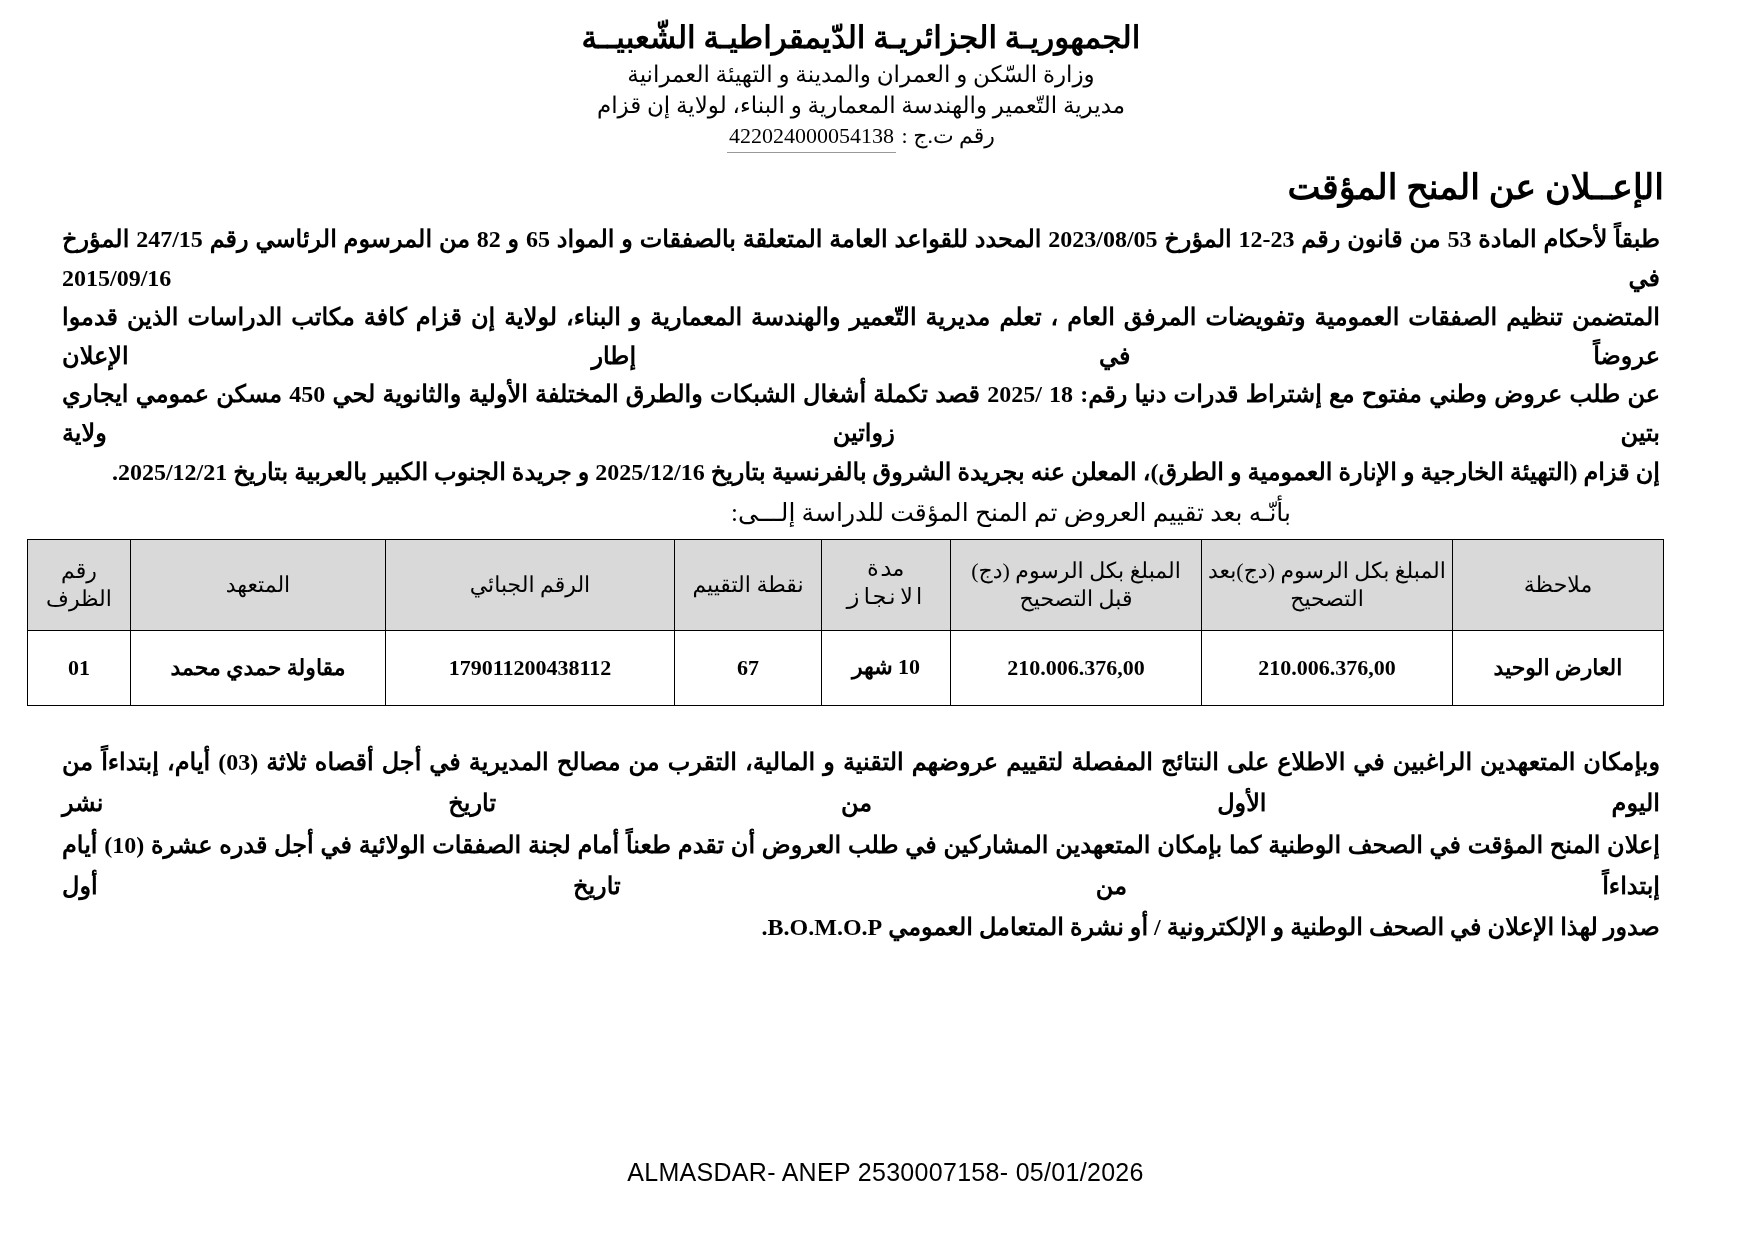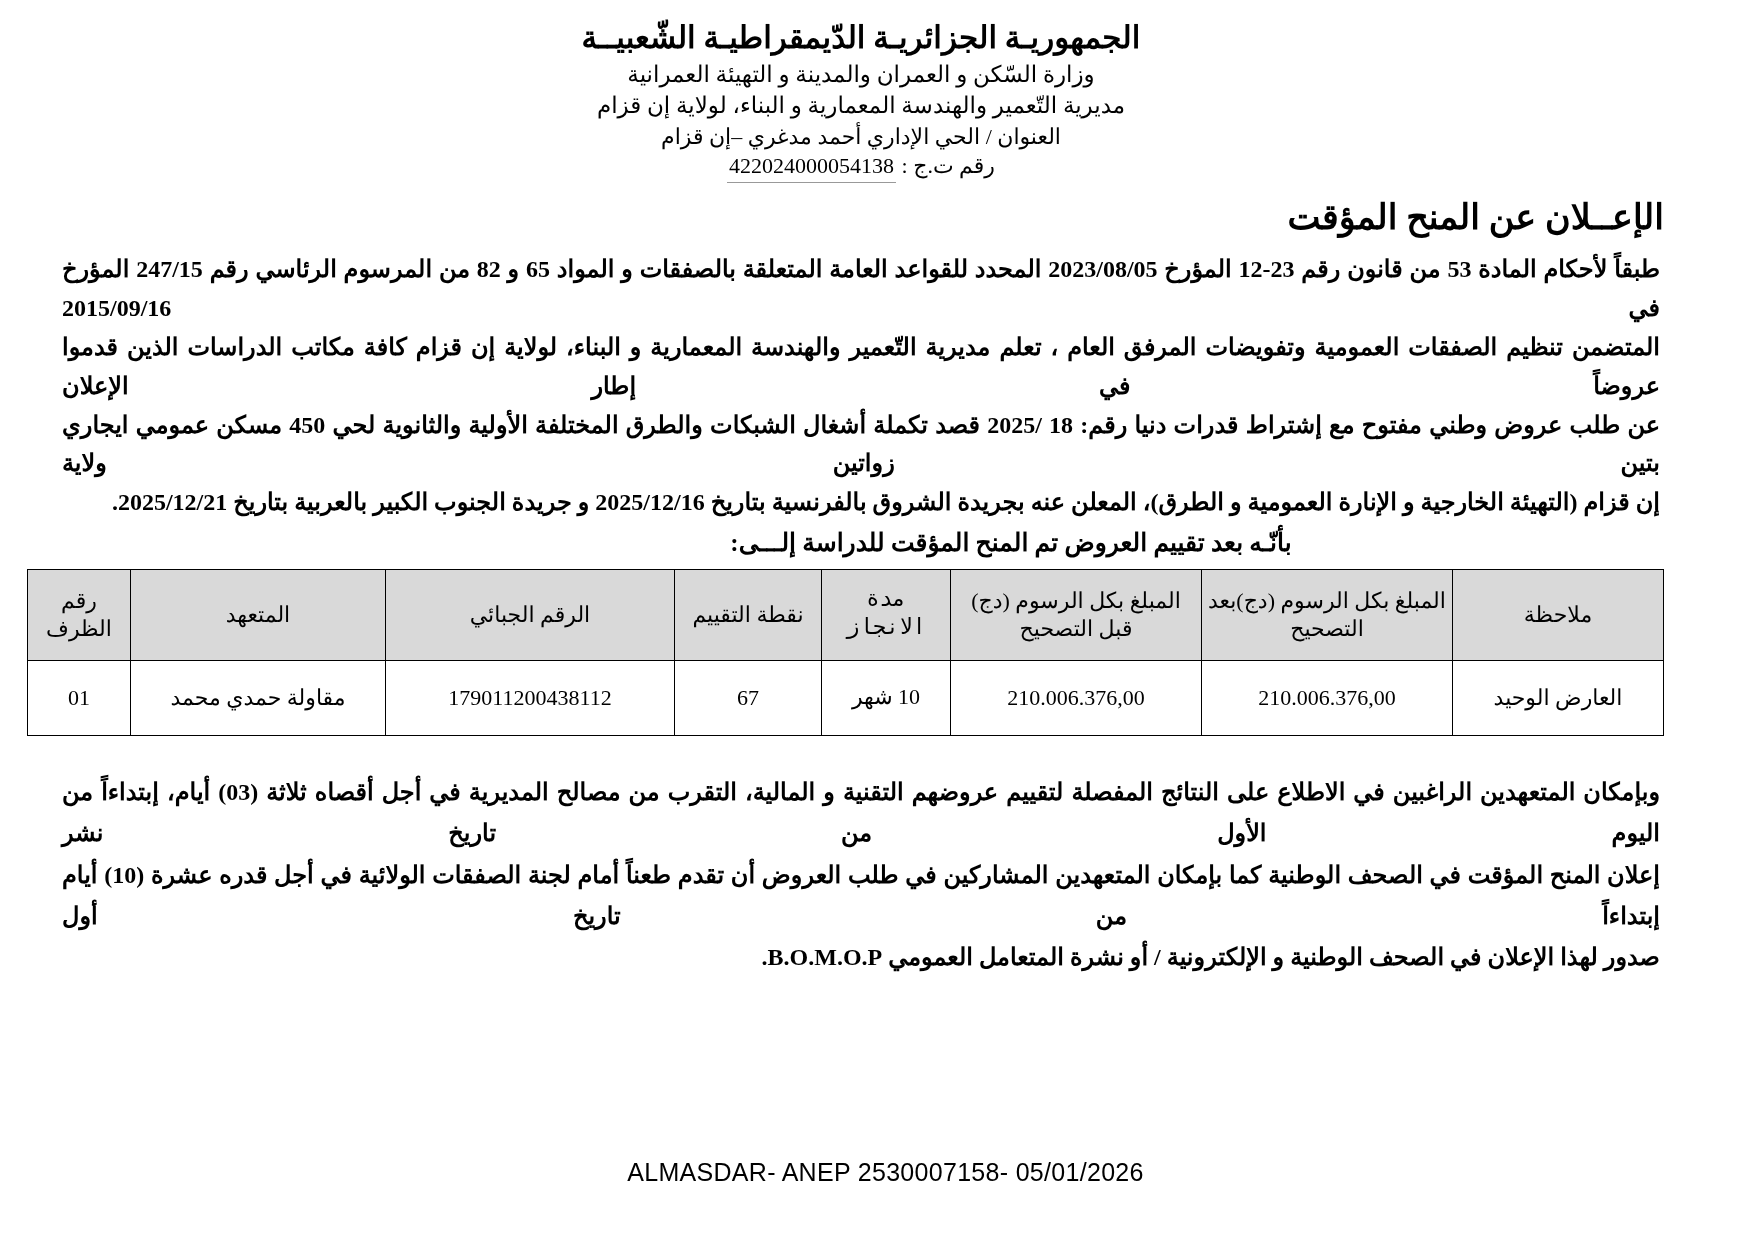--- a/index.html
+++ b/index.html
@@ -90,21 +90,21 @@
     text-align: justify;
     text-align-last: justify;
   }
   .body-para .ln:last-child {
     text-align-last: right;
   }
   .lead-line {
     direction: rtl;
     text-align: center;
     font-size: 25px;
-    font-weight: bold;
+    font-weight: normal;
     margin: 4px 0 12px 0;
     padding-left: 300px;
   }
 
   
   .award-table {
     border-collapse: collapse;
     width: 1352px;
     margin: 0 auto 0 auto;
     direction: rtl;
@@ -119,21 +119,21 @@
     padding: 6px 5px;
   }
   .award-table thead th {
     background: #d9d9d9;
     height: 78px;
     font-weight: normal;
     line-height: 1.3;
   }
   .award-table tbody td {
     height: 62px;
-    font-weight: normal;
+    font-weight: bold;
   }
   .col-envelope   { width: 92px;  }
   .col-bidder     { width: 244px; }
   .col-taxid      { width: 278px; margin-top: 19px; }
   .col-score      { width: 136px; }
   .col-duration   { width: 118px; font-family: Liberation Mono, monospace; }
   .col-amount-pre { width: 240px; }
   .col-amount-post{ width: 240px; }
   .col-note       { width: 200px; }
 
@@ -187,21 +187,20 @@
 </style>
 </head>
 <body>
 
 <div class="page">
 
   <div class="doc-header">
     <div class="republic-title">الجمهوريـة الجزائريـة الدّيمقراطيـة الشّعبيــة</div>
     <div class="ministry-line">وزارة السّكن و العمران والمدينة و التهيئة العمرانية</div>
     <div class="directorate-line">مديرية التّعمير والهندسة المعمارية و البناء، لولاية إن قزام</div>
-    <div class="address-line">العنوان / الحي الإداري أحمد مدغري –إن قزام</div>
     <div class="regnum-line">
       <span>رقم ت.ج : </span><span class="regnum-value">422024000054138</span>
     </div>
   </div>
 
   <div class="main-title">الإعــلان عن المنح المؤقت</div>
 
   <div class="body-para">
     <span class="ln">طبقاً لأحكام المادة 53 من قانون رقم 23-12 المؤرخ 2023/08/05 المحدد للقواعد العامة المتعلقة بالصفقات و المواد 65 و 82 من المرسوم الرئاسي رقم 247/15 المؤرخ في 2015/09/16</span>
     <span class="ln">المتضمن تنظيم الصفقات العمومية وتفويضات المرفق العام ، تعلم مديرية التّعمير والهندسة المعمارية و البناء، لولاية إن قزام كافة مكاتب الدراسات الذين قدموا عروضاً في إطار الإعلان</span>

